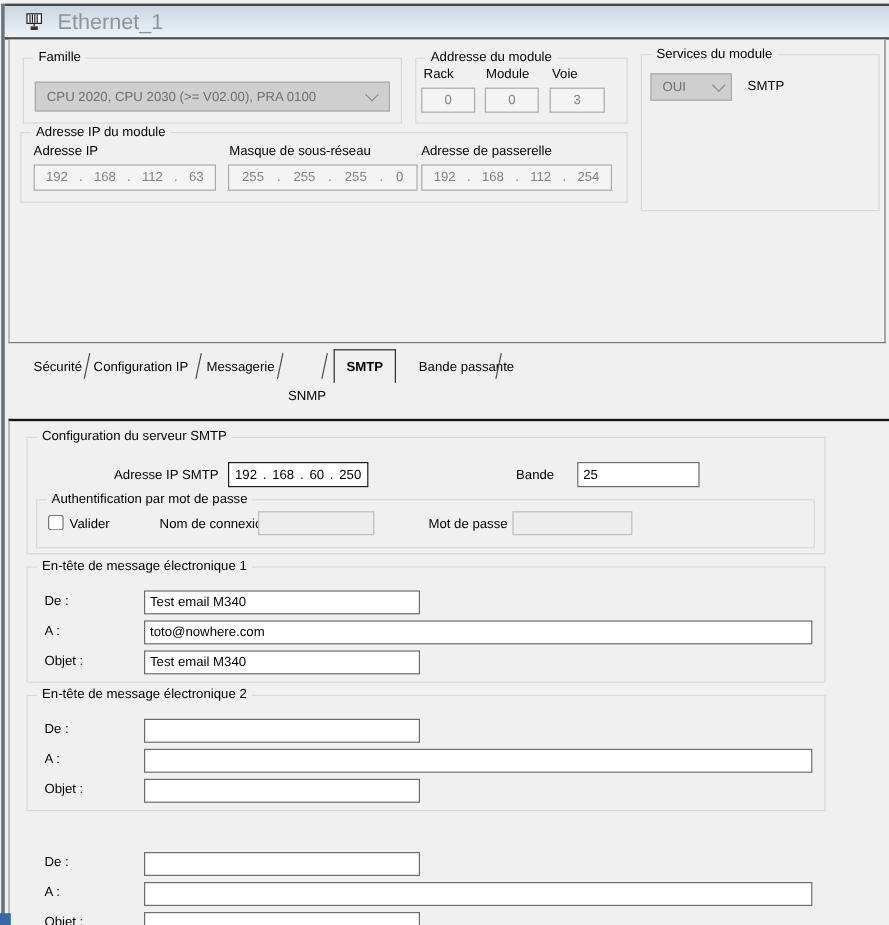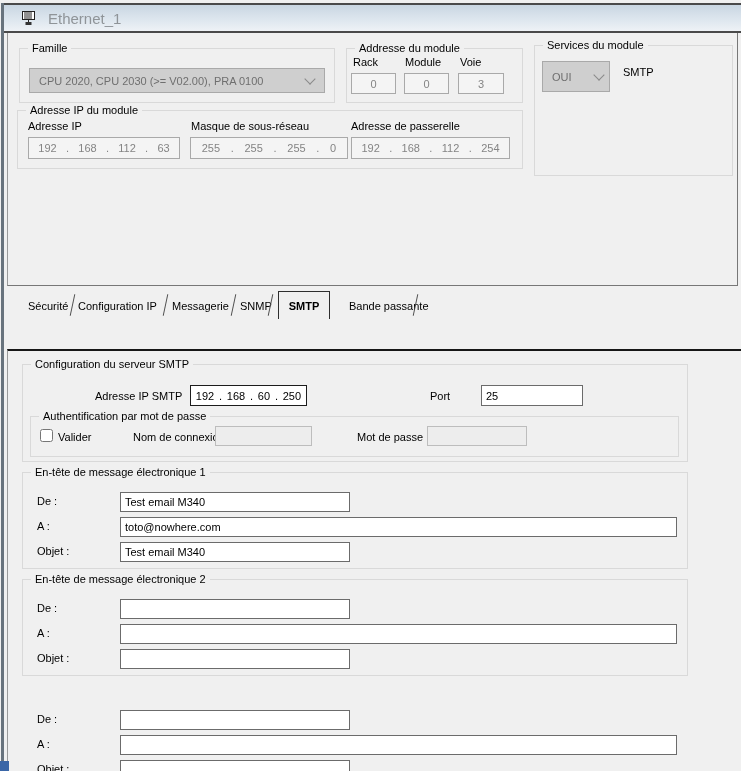--- a/index.html
+++ b/index.html
@@ -12,21 +12,21 @@
 
   
   .win-left-border{position:absolute;left:1px;top:3px;width:3px;height:766px;background:#68737d;}
   .titlebar{
     position:absolute;left:4px;top:3px;right:0;height:30px;
     border-top:2px solid #4a4a4a;border-bottom:2px solid #4a4a4a;
     background:linear-gradient(180deg,#c9d6e2 0%,#dde6ee 55%,#eef2f6 100%);
     display:flex;align-items:center;box-sizing:border-box;
   }
   .app-icon{margin-left:16px;display:inline-flex;}
-  .win-title{margin-left:10px;font-size:15px;color:#8f9498;}
+  .win-title{margin-left:10px;font-size:18px;color:#8f9498;}
 
   
   .top-pane{
     position:absolute;left:7px;top:33px;width:731px;height:253px;
     background:#f0f0f0;border-left:1px solid #9a9a9a;border-right:1px solid #777;
     border-bottom:1px solid #777;box-sizing:border-box;
   }
   .bottom-pane{
     position:absolute;left:7px;top:317px;width:734px;height:440px;
     background:#f0f0f0;border-top:2px solid #161616;border-left:1px solid #9a9a9a;
@@ -117,21 +117,21 @@
     <span class="lbl" style="left:345px;top:23px;">Rack</span>
     <span class="lbl" style="left:397px;top:23px;">Module</span>
     <span class="lbl" style="left:452px;top:23px;">Voie</span>
     <div class="dfield" style="left:343px;top:40px;width:45px;height:21px;">0</div>
     <div class="dfield" style="left:396px;top:40px;width:45px;height:21px;">0</div>
     <div class="dfield" style="left:450px;top:40px;width:46px;height:21px;">3</div>
 
     <div class="gbox" style="left:526px;top:12px;width:197px;height:129px;">
       <span class="glabel">Services du module</span>
     </div>
-    <div class="combo-dis" style="left:534px;top:28px;width:68px;height:31px;">
+    <div class="combo-dis" style="left:534px;top:28px;width:68px;height:23px;">
       <span>OUI</span>
       <span class="chev" style="right:6px;"></span>
     </div>
     <span class="lbl" style="left:615px;top:33px;">SMTP</span>
 
     <div class="gbox" style="left:9px;top:77px;width:504px;height:57px;">
       <span class="glabel">Adresse IP du module</span>
     </div>
     <span class="lbl" style="left:20px;top:87px;">Adresse IP</span>
     <div class="dfield" style="left:20px;top:104px;width:152px;height:22px;">
@@ -170,21 +170,21 @@
       </span>
     </div>
   </div>
 
   <span class="tab-lbl" style="left:28px;">Sécurité</span>
   <div class="tab-sep" style="left:72px;"></div>
   <span class="tab-lbl" style="left:78px;">Configuration IP</span>
   <div class="tab-sep" style="left:165px;"></div>
   <span class="tab-lbl" style="left:172px;">Messagerie</span>
   <div class="tab-sep" style="left:233px;"></div>
-  <span class="tab-lbl" style="left:240px;">SNMP</span>
+  <span class="tab-lbl" style="left:240px;margin-top:24px;">SNMP</span>
   <div class="tab-sep" style="left:270px;"></div>
   <div class="tab-active">
     <span>SMTP</span>
   </div>
   <span class="tab-lbl" style="left:333px;padding-left:16px;">Bande passante</span>
   <div class="tab-sep" style="left:415px;"></div>
 
   <div class="bottom-pane">
 
     <div class="gbox" style="left:14px;top:13px;width:664px;height:96px;">
@@ -195,21 +195,21 @@
       <span class="octets">
         <span>192</span>
           <span>.</span>
           <span>168</span>
           <span>.</span>
           <span>60</span>
           <span>.</span>
           <span>250</span>
       </span>
     </div>
-    <span class="lbl" style="left:422px;top:39px;">Port</span>
+    <span class="lbl" style="left:422px;top:39px;">Bande</span>
     <input class="tfield" style="left: 473px; top: 34px; width: 102px; height: 21px;" value="25">
 
     <div class="gbox" style="left:22px;top:65px;width:647px;height:39px;">
       <span class="glabel">Authentification par mot de passe</span>
     </div>
     <input type="checkbox" class="checkbox" style="left: 32px; top: 78px;">
     <span class="lbl" style="left:50px;top:80px;">Valider</span>
     <span class="lbl" style="left:125px;top:80px;">Nom de connexion</span>
     <input class="tfield dis-input" style="left: 207px; top: 75px; width: 97px; height: 20px;" disabled="" value="">
     <span class="lbl" style="left:349px;top:80px;">Mot de passe</span>

